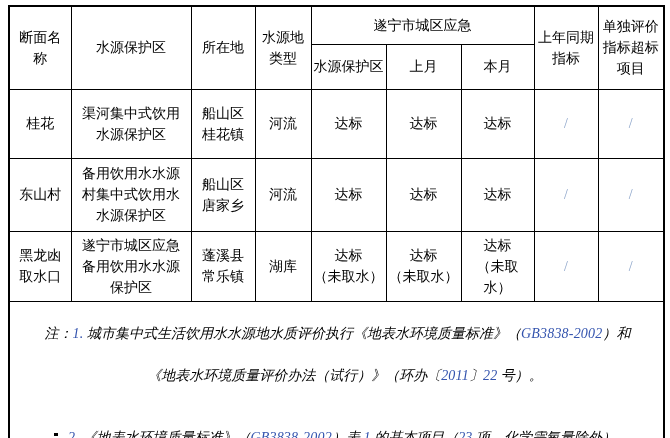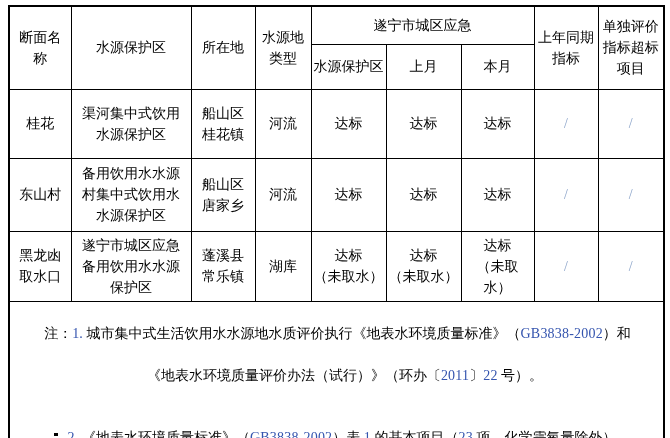--- a/index.html
+++ b/index.html
@@ -31,21 +31,21 @@
   .doc-table{border:2px solid #000;}
   .slash-cell{color:#8ba3c9;font-size:13px;}
   .notes-cell{
     text-align:left;
     vertical-align:top;
     white-space:normal;
     padding:8px 6px 0 4px;
     line-height:22px;
     font-size:14px;
   }
-  .note-line{white-space:nowrap;}
+  .note-line{white-space:nowrap;font-style:italic;}
   .ind-0{padding-left:2px;}
   .ind-1{padding-left:17px;}
   .ind-2{padding-left:25px;margin-top:20px;}
   .lat{color:#3454ae;letter-spacing:0.2px;}
   .fragment-mark{
     position:absolute;left:54px;top:433px;
     width:4px;height:3px;background:#000;
   }
 </style>
 </head>

